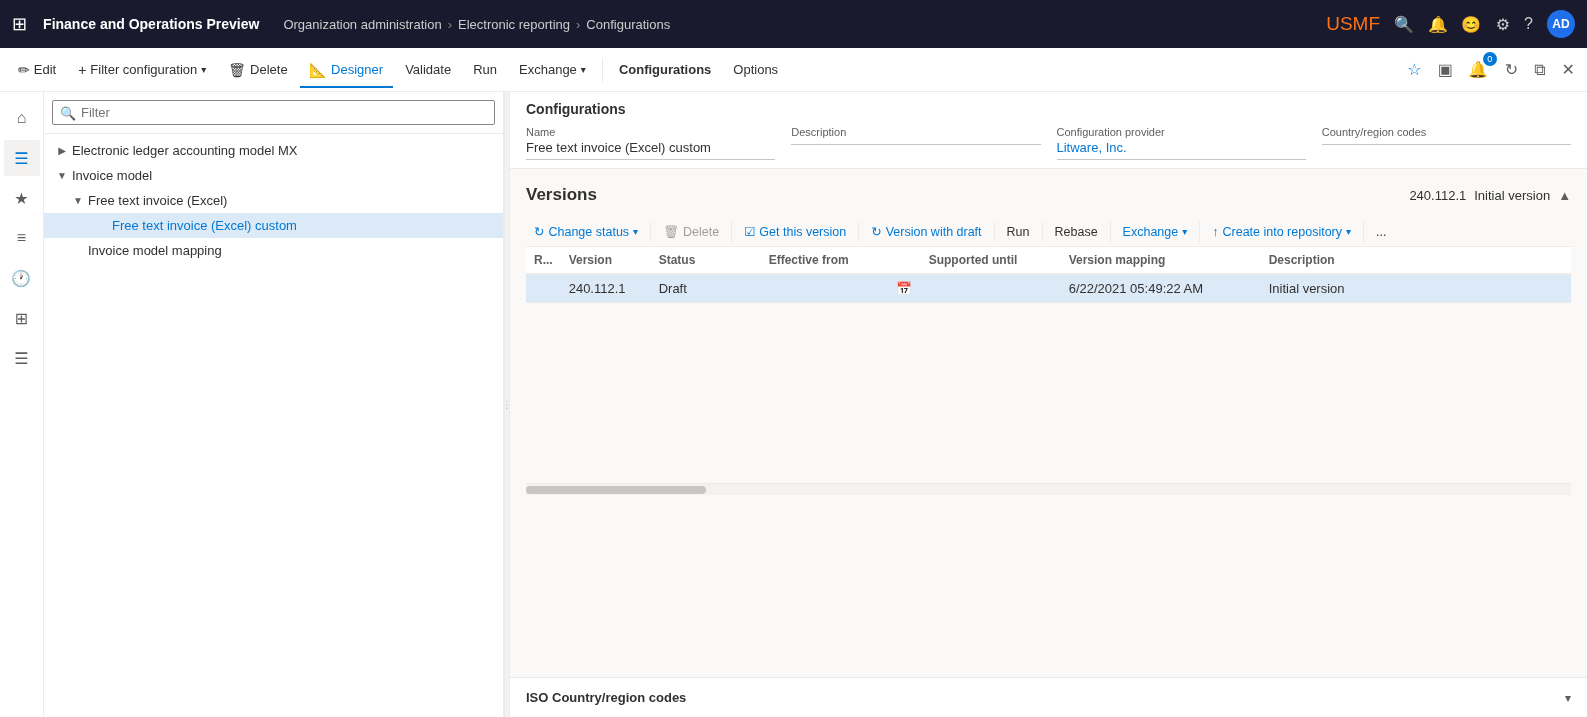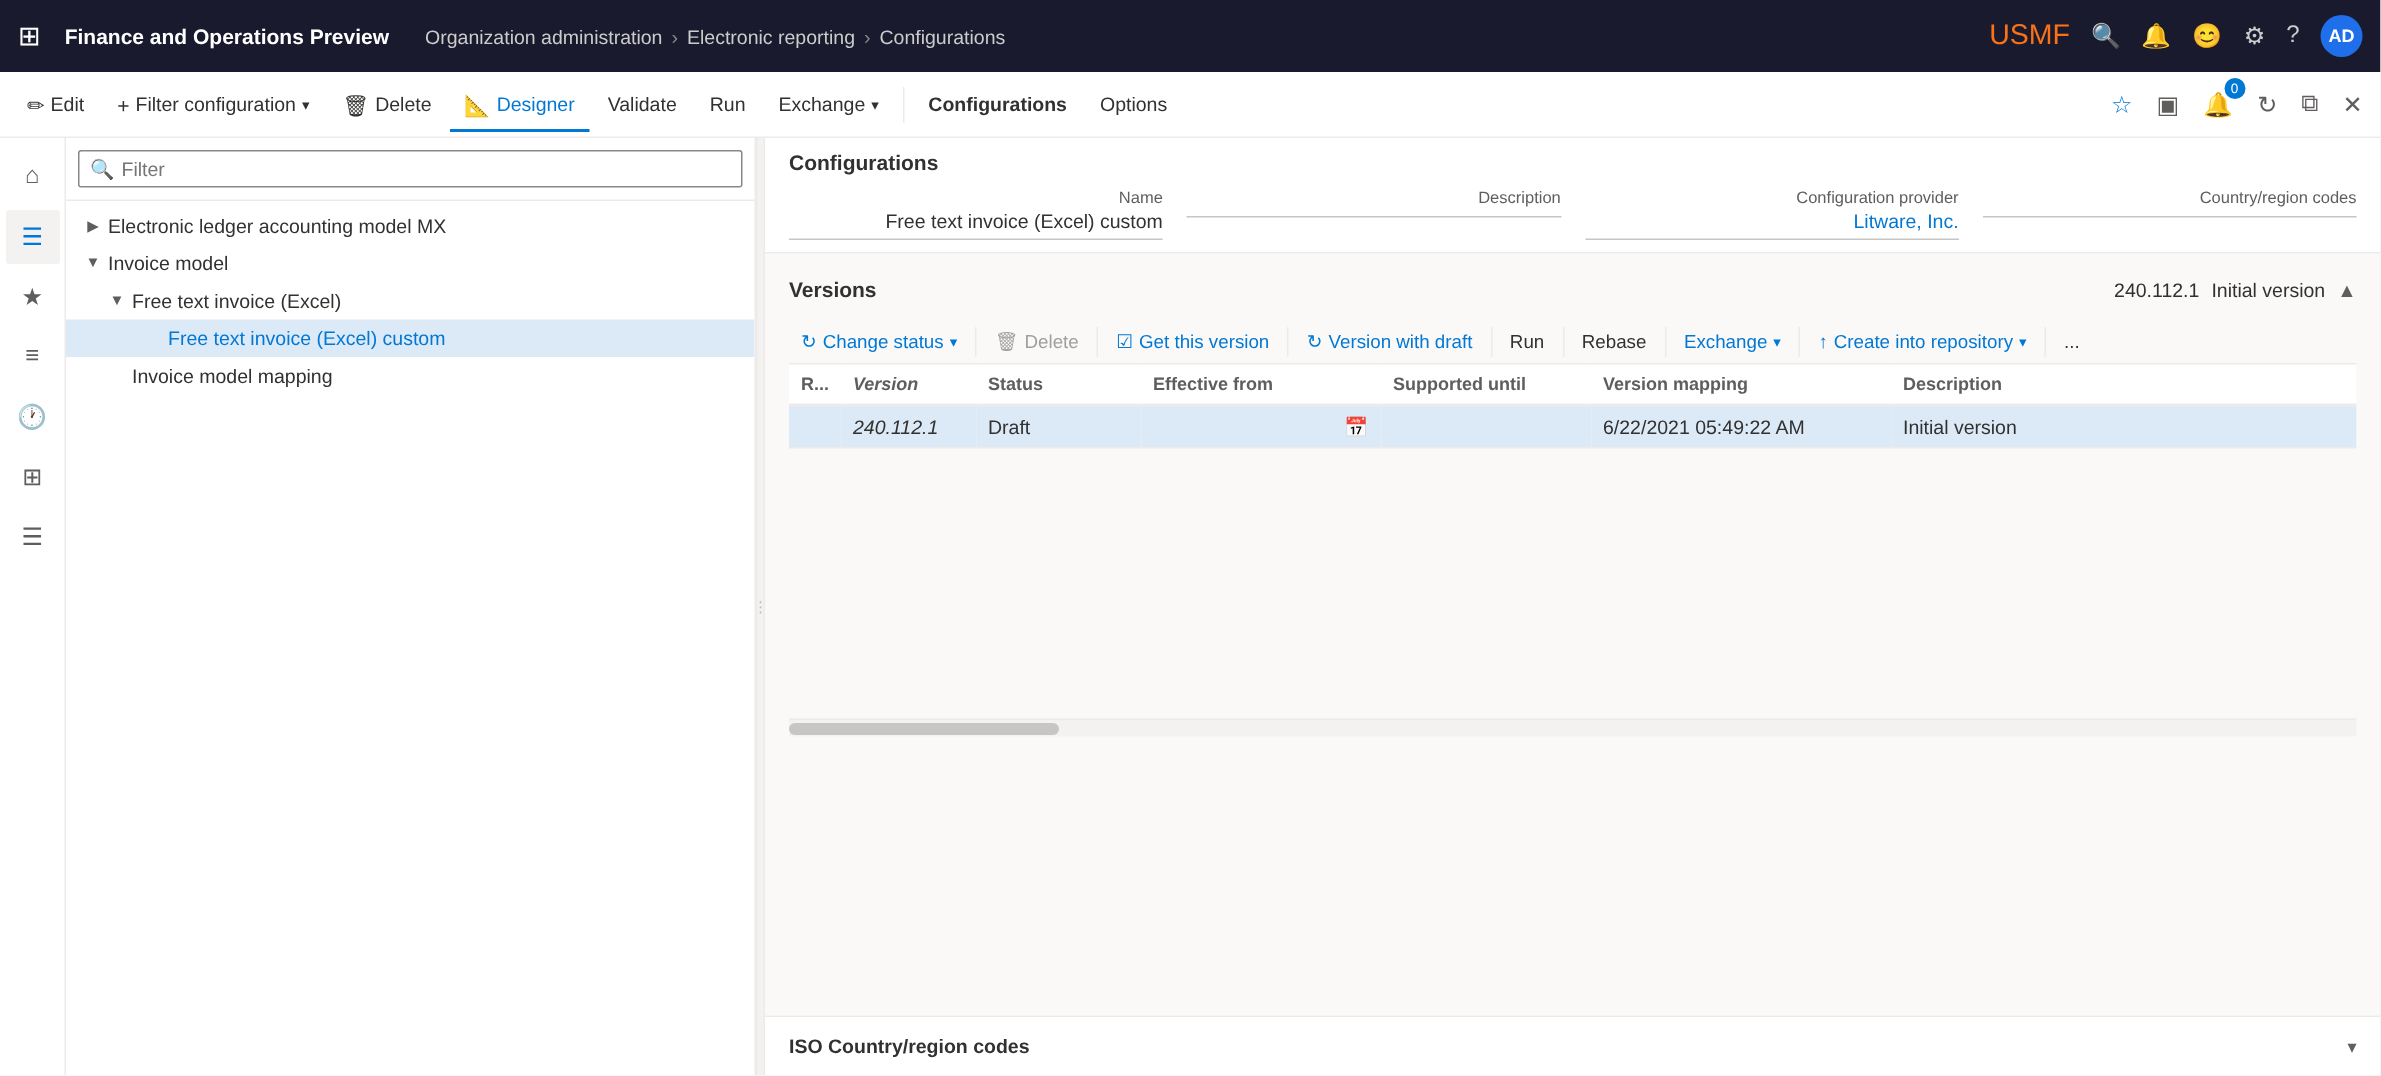--- a/index.html
+++ b/index.html
@@ -72,29 +72,29 @@
     .tree-item .toggle { width: 20px; text-align: center; color: #605e5c; font-size: 10px; }
     .tree-item .item-text { font-size: 13px; }
     .divider-bar { width: 6px; background: #f3f2f1; border-left: 1px solid #edebe9; border-right: 1px solid #edebe9; cursor: col-resize; display: flex; align-items: center; justify-content: center; color: #bebbb8; font-size: 10px; }
 
     
     .main-content { flex: 1; background: #faf9f8; display: flex; flex-direction: column; overflow: hidden; }
     .breadcrumb-title { font-size: 14px; font-weight: 600; color: #323130; margin-bottom: 8px; }
 
     
     .form-grid { display: grid; grid-template-columns: 1fr 1fr 1fr 1fr; gap: 0 16px; padding: 0 16px 0; background: #fff; border-bottom: 1px solid #edebe9; }
-    .form-field { display: flex; flex-direction: column; padding: 8px 0; text-align: right; }
+    .form-field { display: flex; flex-direction: column; padding: 8px 0; }
     .form-label { font-size: 11px; color: #605e5c; margin-bottom: 2px; }
     .form-value { font-size: 13px; color: #323130; border-bottom: 1px solid #c8c6c4; padding-bottom: 4px; }
     .form-value.blue { color: #0078d4; }
 
     
     .versions-section { flex: 1; overflow-y: auto; padding: 16px; }
     .versions-header { display: flex; align-items: center; justify-content: space-between; margin-bottom: 12px; }
-    .versions-title { font-size: 14px; font-weight: 600; color: #323130; }
+    .versions-title { font-size: 17px; font-weight: 600; color: #323130; }
     .versions-meta { display: flex; align-items: center; gap: 8px; font-size: 13px; color: #323130; }
     .versions-meta .collapse-btn { color: #605e5c; cursor: pointer; }
 
     
     .versions-toolbar {
       display: flex; align-items: center; gap: 2px; padding: 4px 0; border-bottom: 1px solid #edebe9;
       margin-bottom: 0; flex-wrap: wrap;
     }
     .vtb-btn {
       display: flex; align-items: center; gap: 4px; padding: 3px 8px;
@@ -108,21 +108,21 @@
     
     .data-table { width: 100%; border-collapse: collapse; font-size: 13px; }
     .data-table thead th {
       text-align: left; padding: 6px 8px; font-size: 12px; font-weight: 600;
       color: #605e5c; border-bottom: 2px solid #edebe9; background: #fff;
       white-space: nowrap;
     }
     .data-table tbody td { padding: 6px 8px; border-bottom: 1px solid #edebe9; color: #323130; }
     .data-table tbody tr.selected { background: #dce9f7; }
     .col-r { width: 30px; }
-    .col-version { width: 90px; font-style: italic; }
+    .col-version { width: 90px; }
     .col-status { width: 110px; }
     .col-effective { width: 160px; }
     .col-supported { width: 140px; }
     .col-created { width: 200px; }
 
     
     .iso-section { border-top: 1px solid #edebe9; background: #fff; padding: 12px 16px; display: flex; align-items: center; justify-content: space-between; }
     .iso-title { font-size: 13px; font-weight: 600; color: #323130; }
     .iso-collapse { color: #605e5c; cursor: pointer; font-size: 12px; }
 

